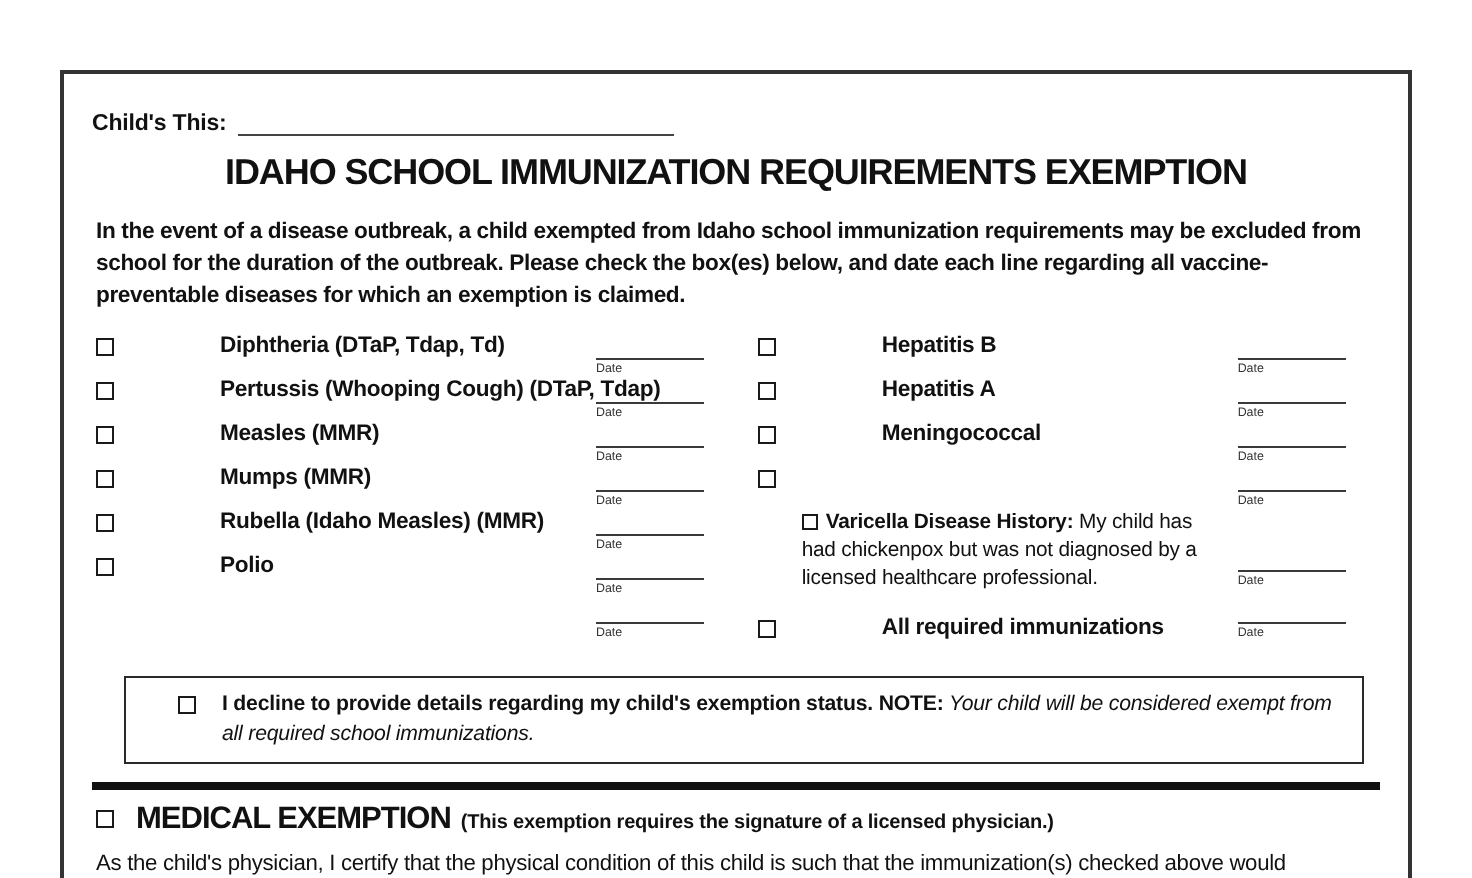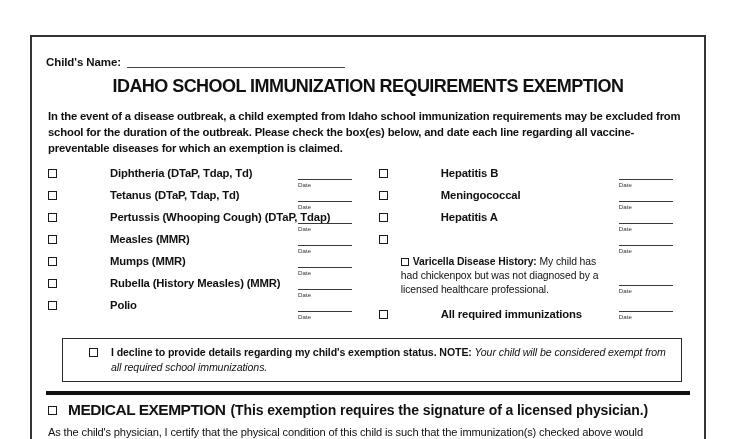--- a/index.html
+++ b/index.html
@@ -167,74 +167,70 @@
     padding-left: 2px;
   }
   .med-head .chk { margin-top: 4px; margin-right: 11px; }
   .med-title {
     font-size: 15.5px;
     font-weight: bold;
     letter-spacing: -0.5px;
     white-space: nowrap;
   }
   .med-paren {
-    font-size: 14px;
+    font-size: 10px;
     font-weight: bold;
     letter-spacing: -0.1px;
     margin-left: 5px;
     white-space: nowrap;
   }
   .med-body {
     margin-top: 5px;
     padding-left: 2px;
     font-size: 11.1px;
     line-height: 1.47;
     letter-spacing: -0.15px;
   }
 </style>
 </head>
 <body>
 
 <div id="form-sheet">
 
   <div class="name-row">
-    <span class="name-label">Child's Name:</span>
+    <span class="name-label">Child's This:</span>
     <span class="name-rule"></span>
   </div>
 
   <div class="doc-title">IDAHO SCHOOL IMMUNIZATION REQUIREMENTS EXEMPTION</div>
 
   <div class="intro">In the event of a disease outbreak, a child exempted from Idaho school immunization requirements may be excluded from school for the duration of the outbreak. Please check the box(es) below, and date each line regarding all vaccine-preventable diseases for which an exemption is claimed.</div>
 
   <div class="columns">
 
     <div class="col-left">
       <div class="item-row">
         <span class="chk"></span>
         <span class="item-label">Diphtheria (DTaP, Tdap, Td)</span>
       </div>
       <div class="item-row">
         <span class="chk"></span>
-        <span class="item-label">Tetanus (DTaP, Tdap, Td)</span>
-      </div>
-      <div class="item-row">
-        <span class="chk"></span>
         <span class="item-label">Pertussis (Whooping Cough) (DTaP, Tdap)</span>
       </div>
       <div class="item-row">
         <span class="chk"></span>
         <span class="item-label">Measles (MMR)</span>
       </div>
       <div class="item-row">
         <span class="chk"></span>
         <span class="item-label">Mumps (MMR)</span>
       </div>
       <div class="item-row">
         <span class="chk"></span>
-        <span class="item-label">Rubella (History Measles) (MMR)</span>
+        <span class="item-label">Rubella (Idaho Measles) (MMR)</span>
       </div>
       <div class="item-row">
         <span class="chk"></span>
         <span class="item-label">Polio</span>
       </div>
 
       <div class="date-slot" style="left:250px; top:13px;">
         <div class="rule"></div>
         <div class="cap">Date</div>
       </div>
@@ -264,25 +260,25 @@
       </div>
     </div>
 
     <div class="col-right">
       <div class="item-row">
         <span class="chk"></span>
         <span class="item-label">Hepatitis B</span>
       </div>
       <div class="item-row">
         <span class="chk"></span>
+        <span class="item-label">Hepatitis A</span>
+      </div>
+      <div class="item-row">
+        <span class="chk"></span>
         <span class="item-label">Meningococcal</span>
-      </div>
-      <div class="item-row">
-        <span class="chk"></span>
-        <span class="item-label">Hepatitis A</span>
       </div>
       <div class="item-row">
         <span class="chk"></span>
       </div>
 
       <div class="sub-note">
         <span class="chk small" style="display:inline-block; vertical-align:-1px;"></span><span class="bold">Varicella Disease History:</span><span> My child has had chickenpox but was not diagnosed by a licensed healthcare professional.</span>
       </div>
 
       <div class="item-row" style="margin-top:10px;">

